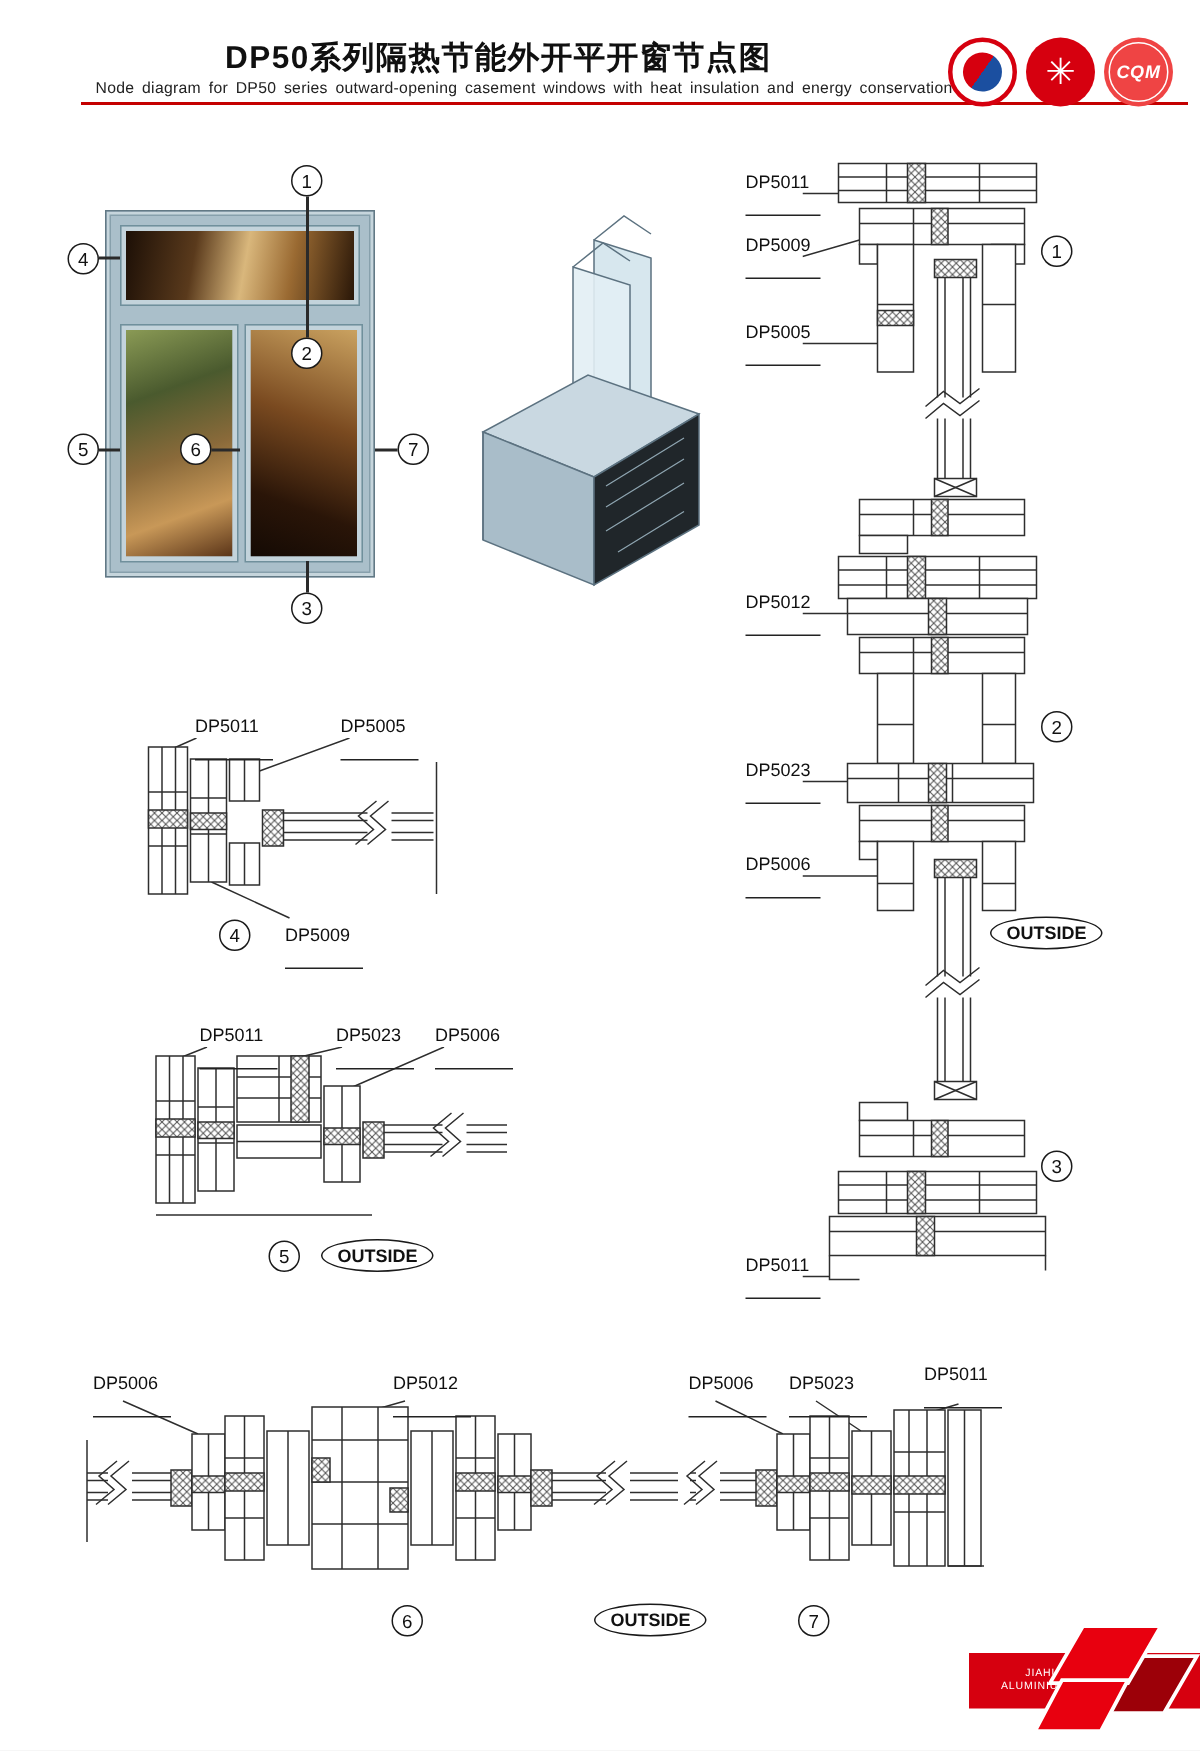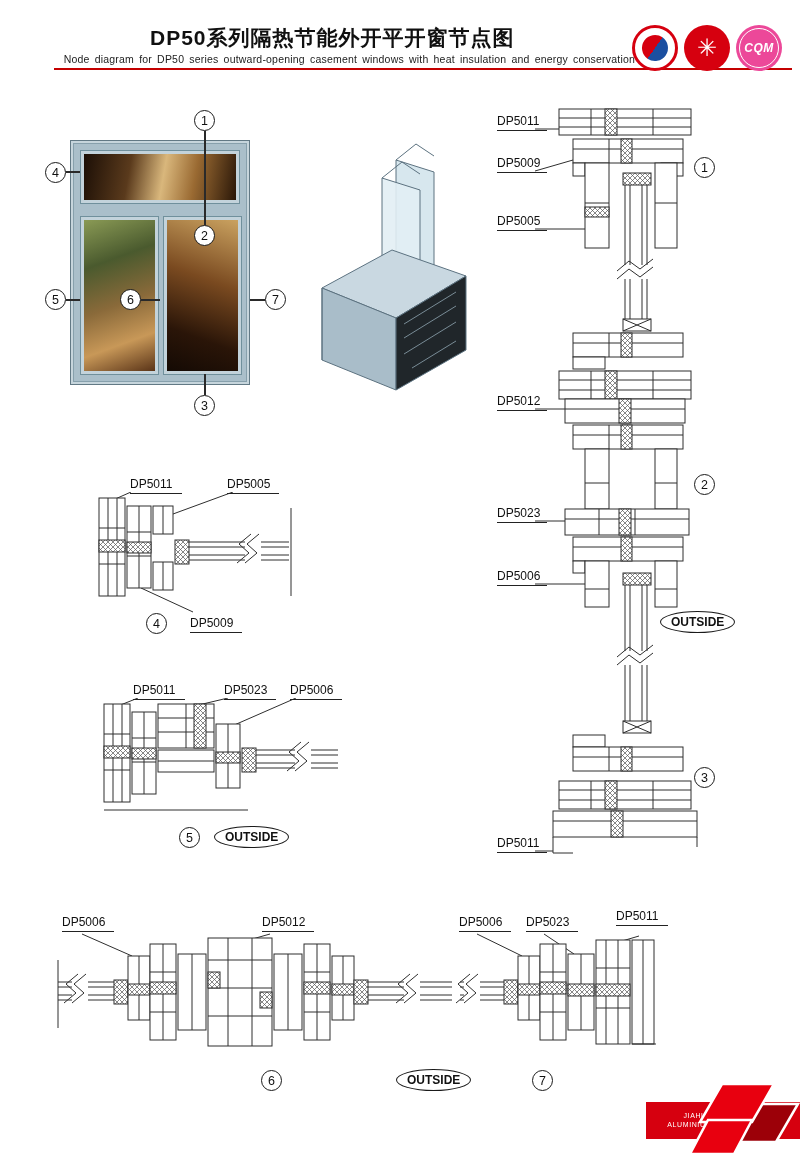--- a/index.html
+++ b/index.html
@@ -11,21 +11,21 @@
   .title-en { position:absolute; left:35px; top:53px; width:600px; text-align:right;
               font-size:10.5px; color:#222; letter-spacing:0.2px; word-spacing:2px; }
   .red-rule { position:absolute; left:54px; top:68px; width:738px; height:2px; background:#c40000; }
 
   .logo { position:absolute; top:25px; width:46px; height:46px; border-radius:50%; }
   .logo-1 { background:#fff; border:3px solid #d6000f; }
   .logo-1 .yy { position:absolute; left:7px; top:7px; width:26px; height:26px; border-radius:50%;
                 background:conic-gradient(#1b4fa0 0 50%, #d6000f 0); transform:rotate(35deg); }
   .logo-2 { background:#d6000f; color:#fff; display:flex; align-items:center; justify-content:center;
             font-size:24px; }
-  .logo-3 { background:#ec4899; }
+  .logo-3 { background:#ef4444; }
   .logo-3 .ring { position:absolute; inset:3px; border:1.5px solid #fff; border-radius:50%;
                   display:flex; align-items:center; justify-content:center;
                   color:#fff; font-weight:bold; font-style:italic; font-size:12px; letter-spacing:0.5px; }
 
   .elev-frame { position:absolute; left:70px; top:140px; width:180px; height:245px;
                 background:#aabfca; border:1px solid #627985;
                 box-shadow:inset 0 0 0 2px #c6d5dc, inset 0 0 0 3px #87a0ac; }
   .pane { position:absolute; border:3px solid #c3d3db; outline:1px solid #70club;
           outline:1px solid #70909c; }
   .pane-transom { left:10px; top:10px; width:158px; height:52px;
@@ -33,21 +33,21 @@
   .pane-left { left:10px; top:76px; width:77px; height:157px;
     background:linear-gradient(160deg,#8a9a55 0%,#4a5a2e 28%,#8a6a3a 55%,#c89858 78%,#5a3418 100%); }
   .pane-right { left:93px; top:76px; width:77px; height:157px;
     background:linear-gradient(200deg,#caa260 0%,#7a4a20 40%,#2a1508 75%,#140a04 100%); }
 
   .callout { position:absolute; width:21px; height:21px; border:1.5px solid #1a1a1a; border-radius:50%;
              background:#fff; display:flex; align-items:center; justify-content:center;
              font-size:12.5px; color:#111; z-index:6; }
   .leader { position:absolute; background:#2a2a2a; z-index:4; }
   .plabel { position:absolute; font-size:12px; color:#101010; border-bottom:1.2px solid #222;
-            padding:0 2px 2px 0; z-index:5; white-space:nowrap; }
+            padding:0 2px 15px 0; z-index:5; white-space:nowrap; }
   .outside-oval { position:absolute; border:1.5px solid #1a1a1a; border-radius:50%;
                   padding:3px 10px; font-size:12px; font-weight:bold; color:#111;
                   background:#fff; z-index:6; }
   svg.draw { position:absolute; }
 
   .footer-band { position:absolute; left:646px; top:1102px; width:154px; height:37px;
                  background:#d6000f; display:flex; align-items:center; z-index:2; }
   .brand { width:58px; text-align:right; font-size:7px; color:#fff; line-height:1.25;
            letter-spacing:0.6px; margin-left:8px; }
   .band-divider { width:1px; height:22px; background:#fff; margin:0 7px; }

